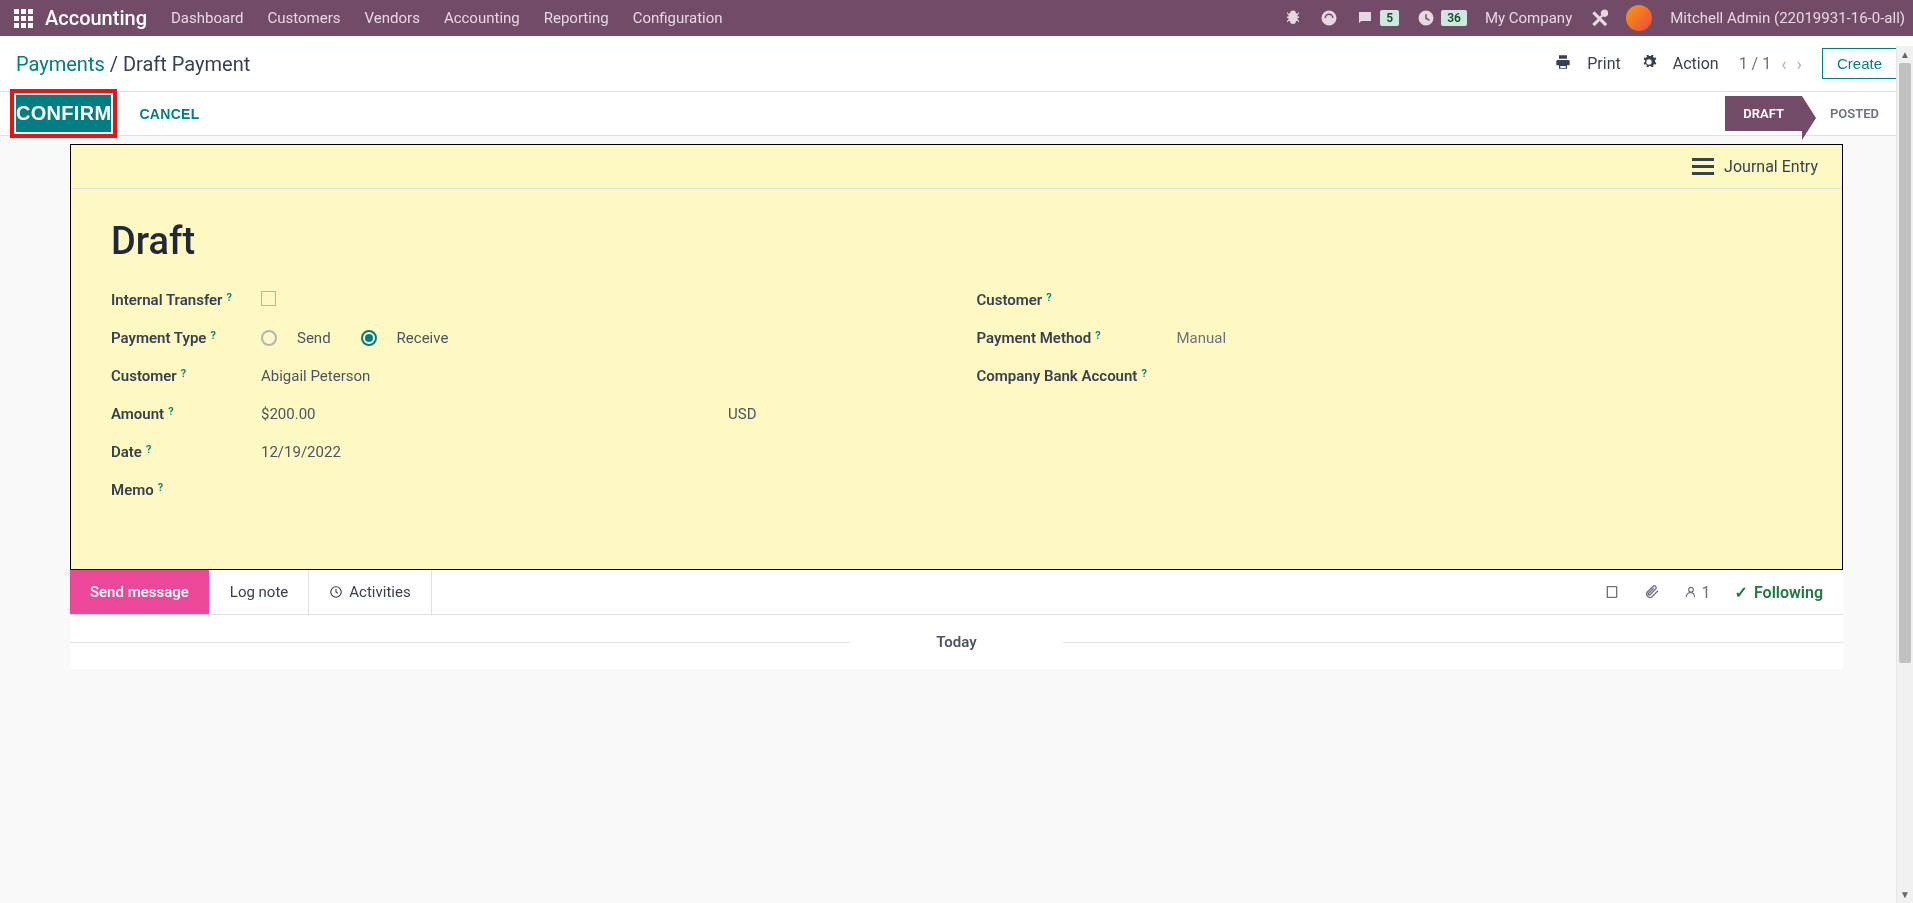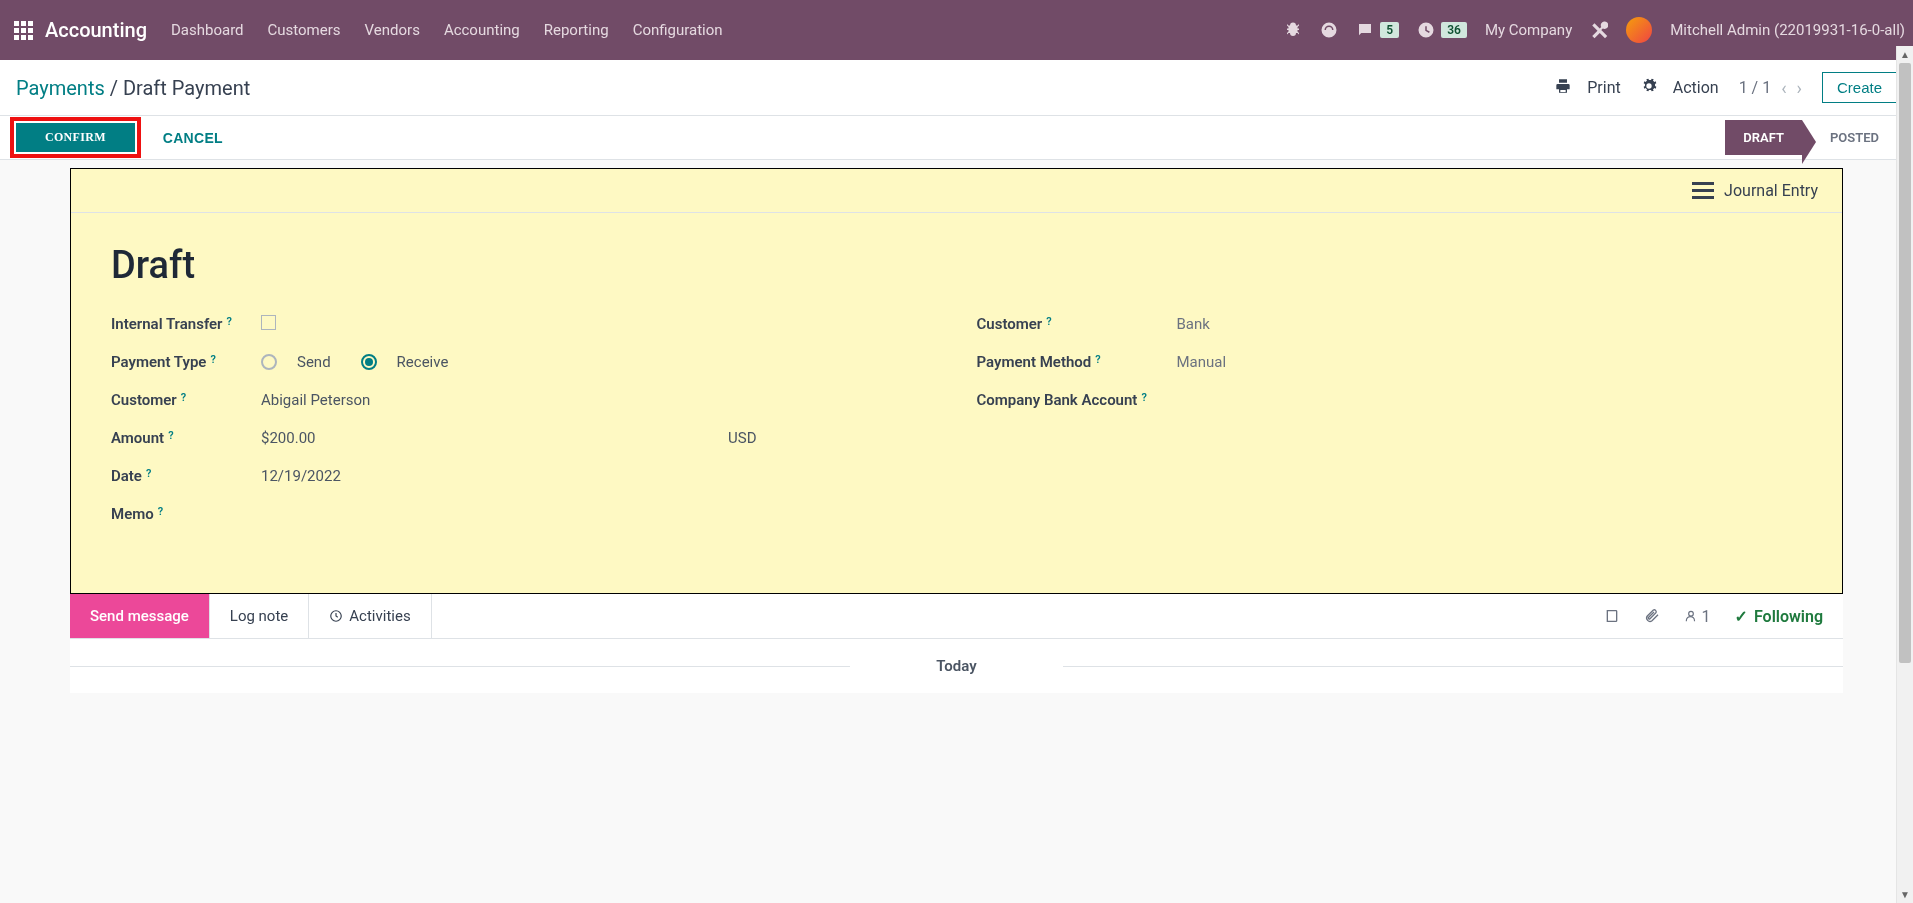--- a/index.html
+++ b/index.html
@@ -1,19 +1,19 @@
 <!DOCTYPE html>
 <html><head>
 <meta charset="utf-8">
 <style>
   * { box-sizing: border-box; margin: 0; padding: 0; }
   body { font-family: -apple-system, BlinkMacSystemFont, "Segoe UI", Roboto, sans-serif; background: #f9f9f9; color: #374151; overflow-x: hidden; }
   
   
-  .navbar { background: #714b67; color: #fff; height: 60px; display: flex; align-items: center; padding: 0 8px; font-size: 15px; }
+  .navbar { background: #714b67; color: #fff; height: 36px; display: flex; align-items: center; padding: 0 8px; font-size: 15px; }
   .apps-icon { display: grid; grid-template-columns: repeat(3, 5px); grid-template-rows: repeat(3, 5px); gap: 2px; margin: 0 12px 0 6px; cursor: pointer; }
   .apps-icon div { background: #fff; }
   .app-name { font-size: 20px; font-weight: 500; margin-right: 24px; cursor: pointer; }
   .nav-menu { display: flex; gap: 24px; }
   .nav-item { cursor: pointer; color: #e5d9e0; }
   .nav-right { margin-left: auto; display: flex; align-items: center; gap: 18px; }
   .badge-wrap { display: flex; align-items: center; gap: 6px; cursor: pointer; }
   .chip { background: #d1e7dd; color: #0f5132; font-size: 12px; font-weight: 600; padding: 1px 6px; border-radius: 2px; }
   .avatar { width: 26px; height: 26px; border-radius: 50%; background: linear-gradient(135deg, #f59e0b, #ef4444); display: inline-block; }
   .icon-svg { width: 18px; height: 18px; fill: #e5d9e0; cursor: pointer; }
@@ -23,21 +23,21 @@
   .breadcrumb { font-size: 20px; color: #374151; }
   .breadcrumb a { color: #017e84; text-decoration: none; }
   .control-actions { margin-left: auto; display: flex; align-items: center; gap: 20px; font-size: 16px; color: #374151; }
   .control-actions .action { display: flex; align-items: flex-start; gap: 16px; cursor: pointer; }
   .pager { display: flex; align-items: center; gap: 10px; color: #6b7280; justify-content: flex-end; }
   .chevron { font-size: 18px; color: #adb5bd; cursor: pointer; }
   .btn-create { border: 1px solid #017e84; color: #017e84; background: #fff; padding: 6px 14px; font-size: 15px; cursor: pointer; }
   
   
   .status-bar { background: #fff; border-bottom: 1px solid #dee2e6; padding: 0 16px 0 10px; display: flex; align-items: center; height: 44px; }
-  .btn-confirm { background: #017e84; color: #fff; border: none; padding: 7px 29px; font-size: 12px; font-weight: 600; cursor: pointer; letter-spacing: 0.3px; font-family: Liberation Serif, serif; }
+  .btn-confirm { background: #017e84; color: #fff; border: none; padding: 7px 0; font-size: 20px; font-weight: 600; cursor: pointer; letter-spacing: 0.3px; }
   .btn-cancel { color: #017e84; background: transparent; border: none; padding: 7px 14px; font-size: 14px; font-weight: 600; cursor: pointer; letter-spacing: 0.3px; margin-left: 8px; }
   .highlight-box { border: 4px solid #e11; padding: 2px; display: inline-block; }
   .status-stages { margin-left: auto; display: flex; }
   .stage { padding: 10px 18px; font-size: 13px; font-weight: 600; color: #6b7280; position: relative; background: #e9ecef; }
   .stage.active { background: #714b67; color: #fff; }
   .stage.active::after { content:""; position:absolute; right:-14px; top:0; border-top:22px solid transparent; border-bottom:22px solid transparent; border-left:14px solid #714b67; z-index:1; }
   .stage:last-child { padding-left: 28px; background: #fff; }
   
   
   .wrap { padding: 8px 70px 0; }
@@ -252,23 +252,20 @@
                 <span></span>
               </div>
           </div>
         </div>
 
         <div class="col">
           <div class="row">
             <div class="label" style="width:200px;">
                 <span>Customer</span>
                 <span class="help">?</span>
-              </div>
-            <div class="value muted">
-                <span>Bank</span>
               </div>
           </div>
           <div class="row">
             <div class="label" style="width:200px;">
                 <span>Payment Method</span>
                 <span class="help">?</span>
               </div>
             <div class="value muted">
                 <span>Manual</span>
               </div>

